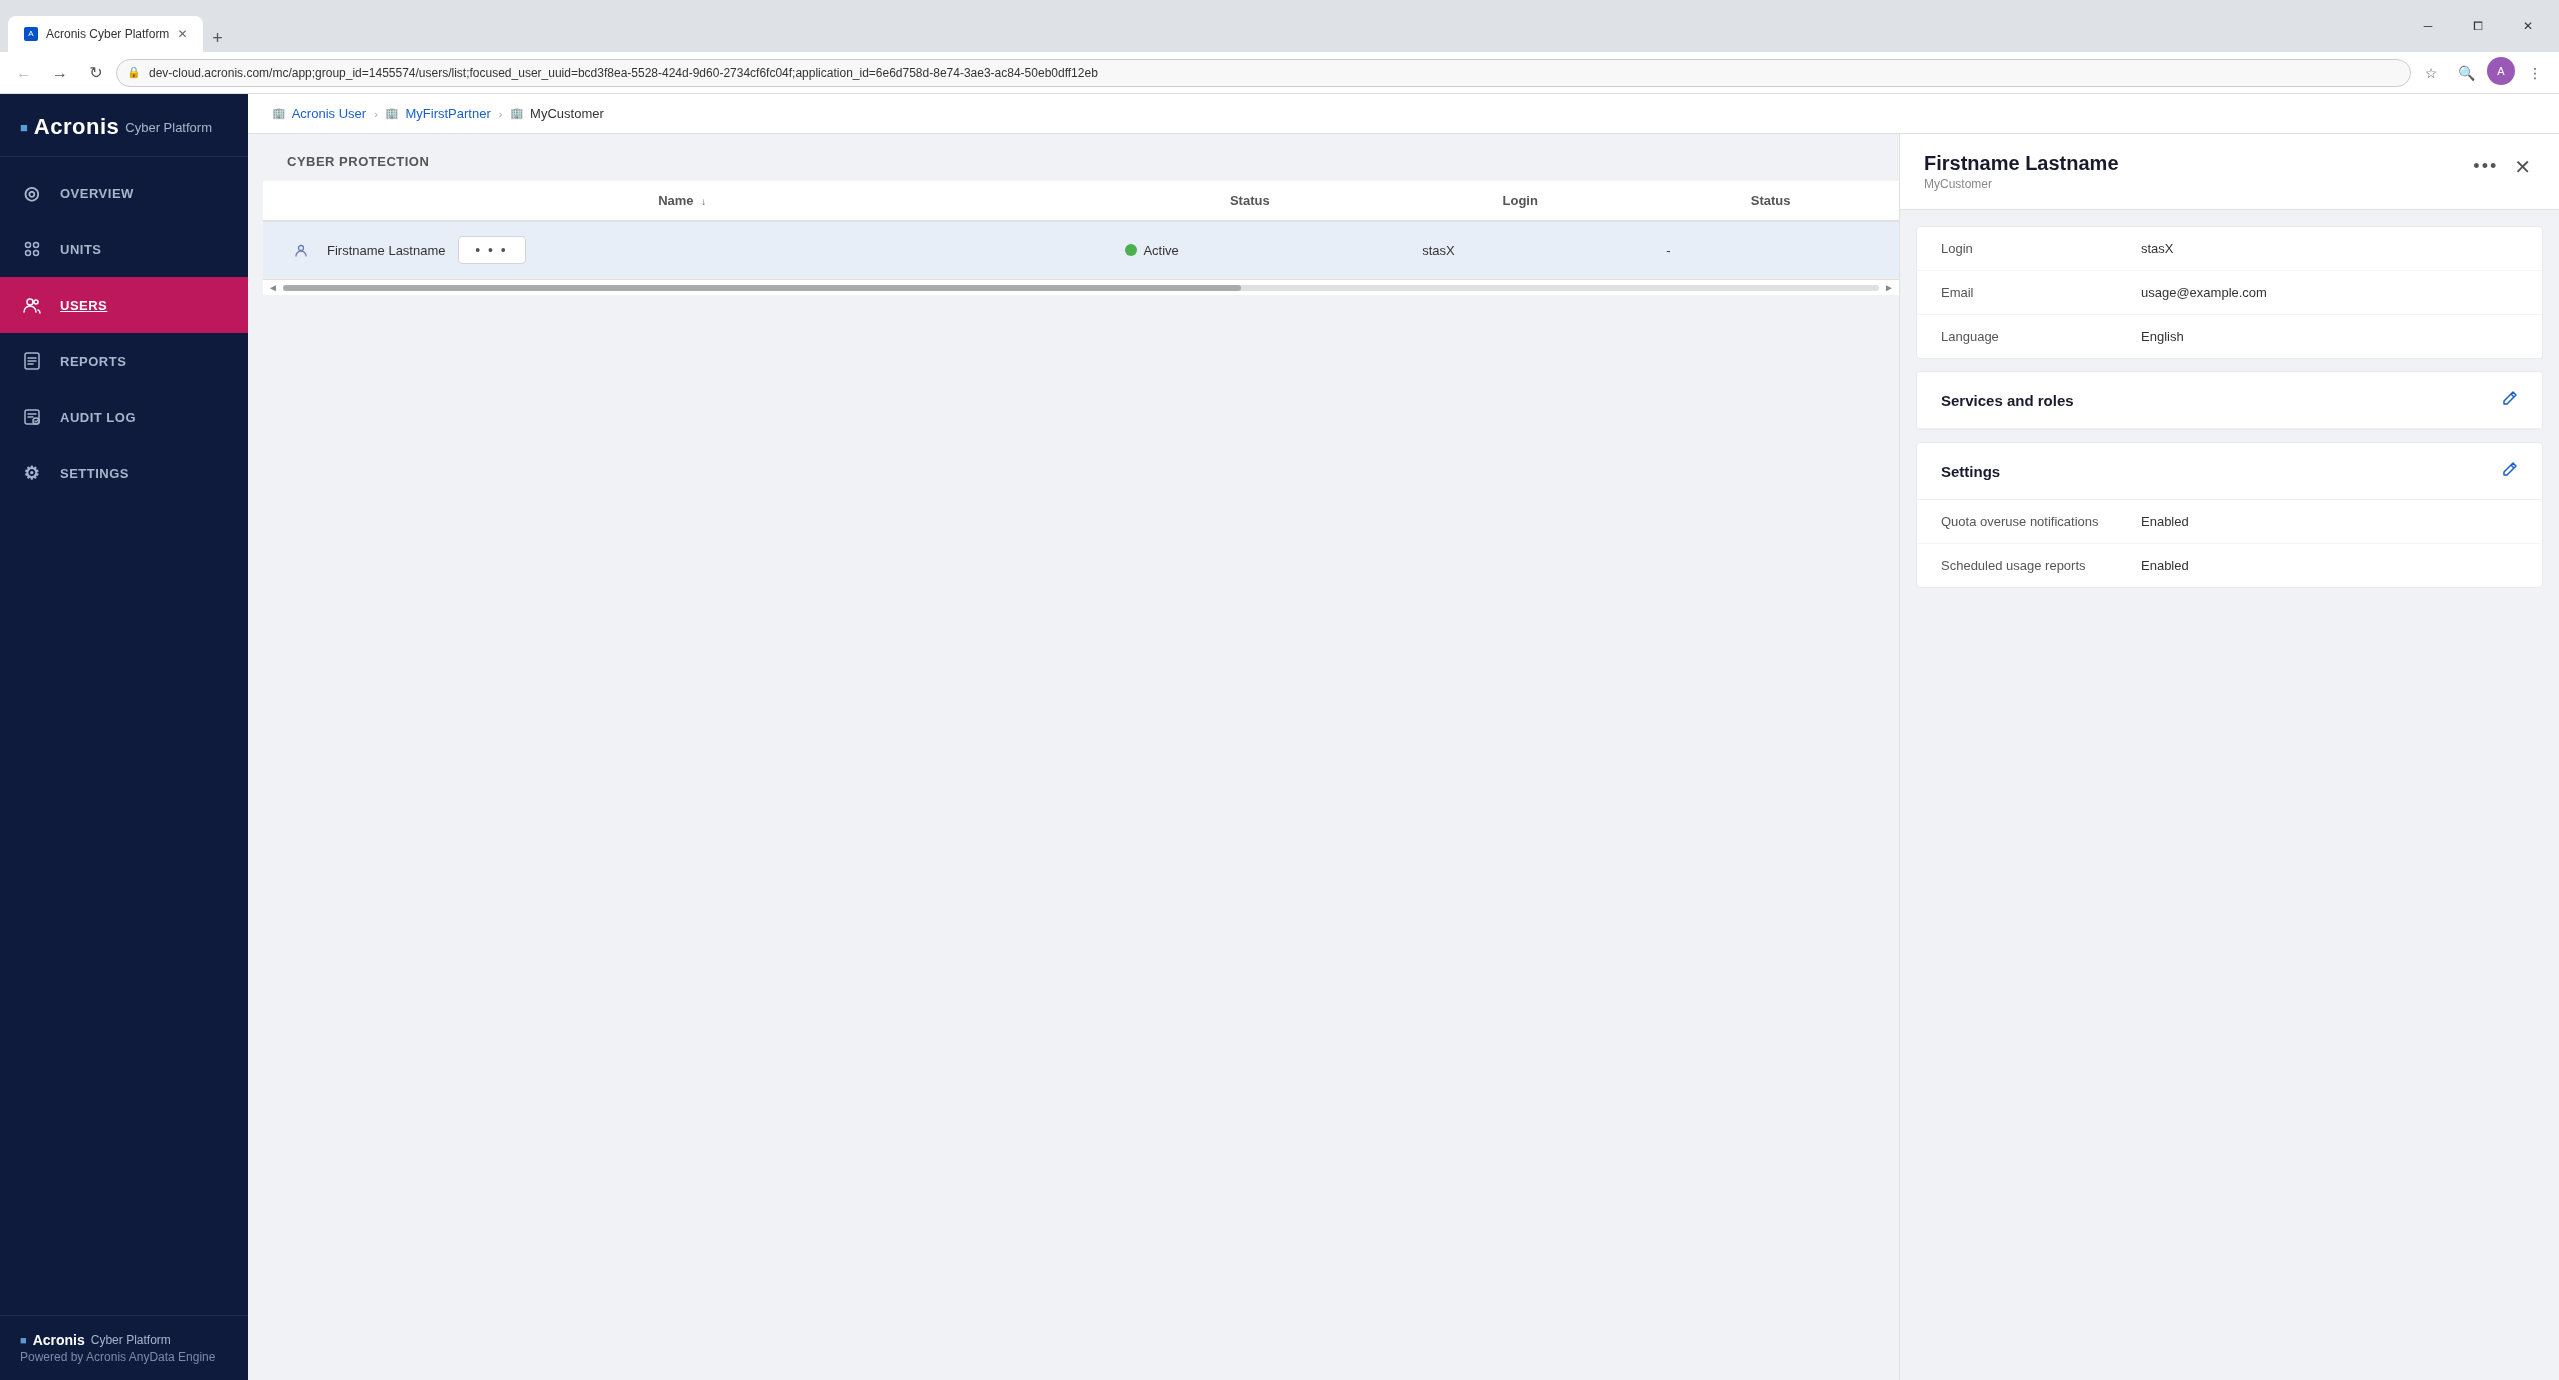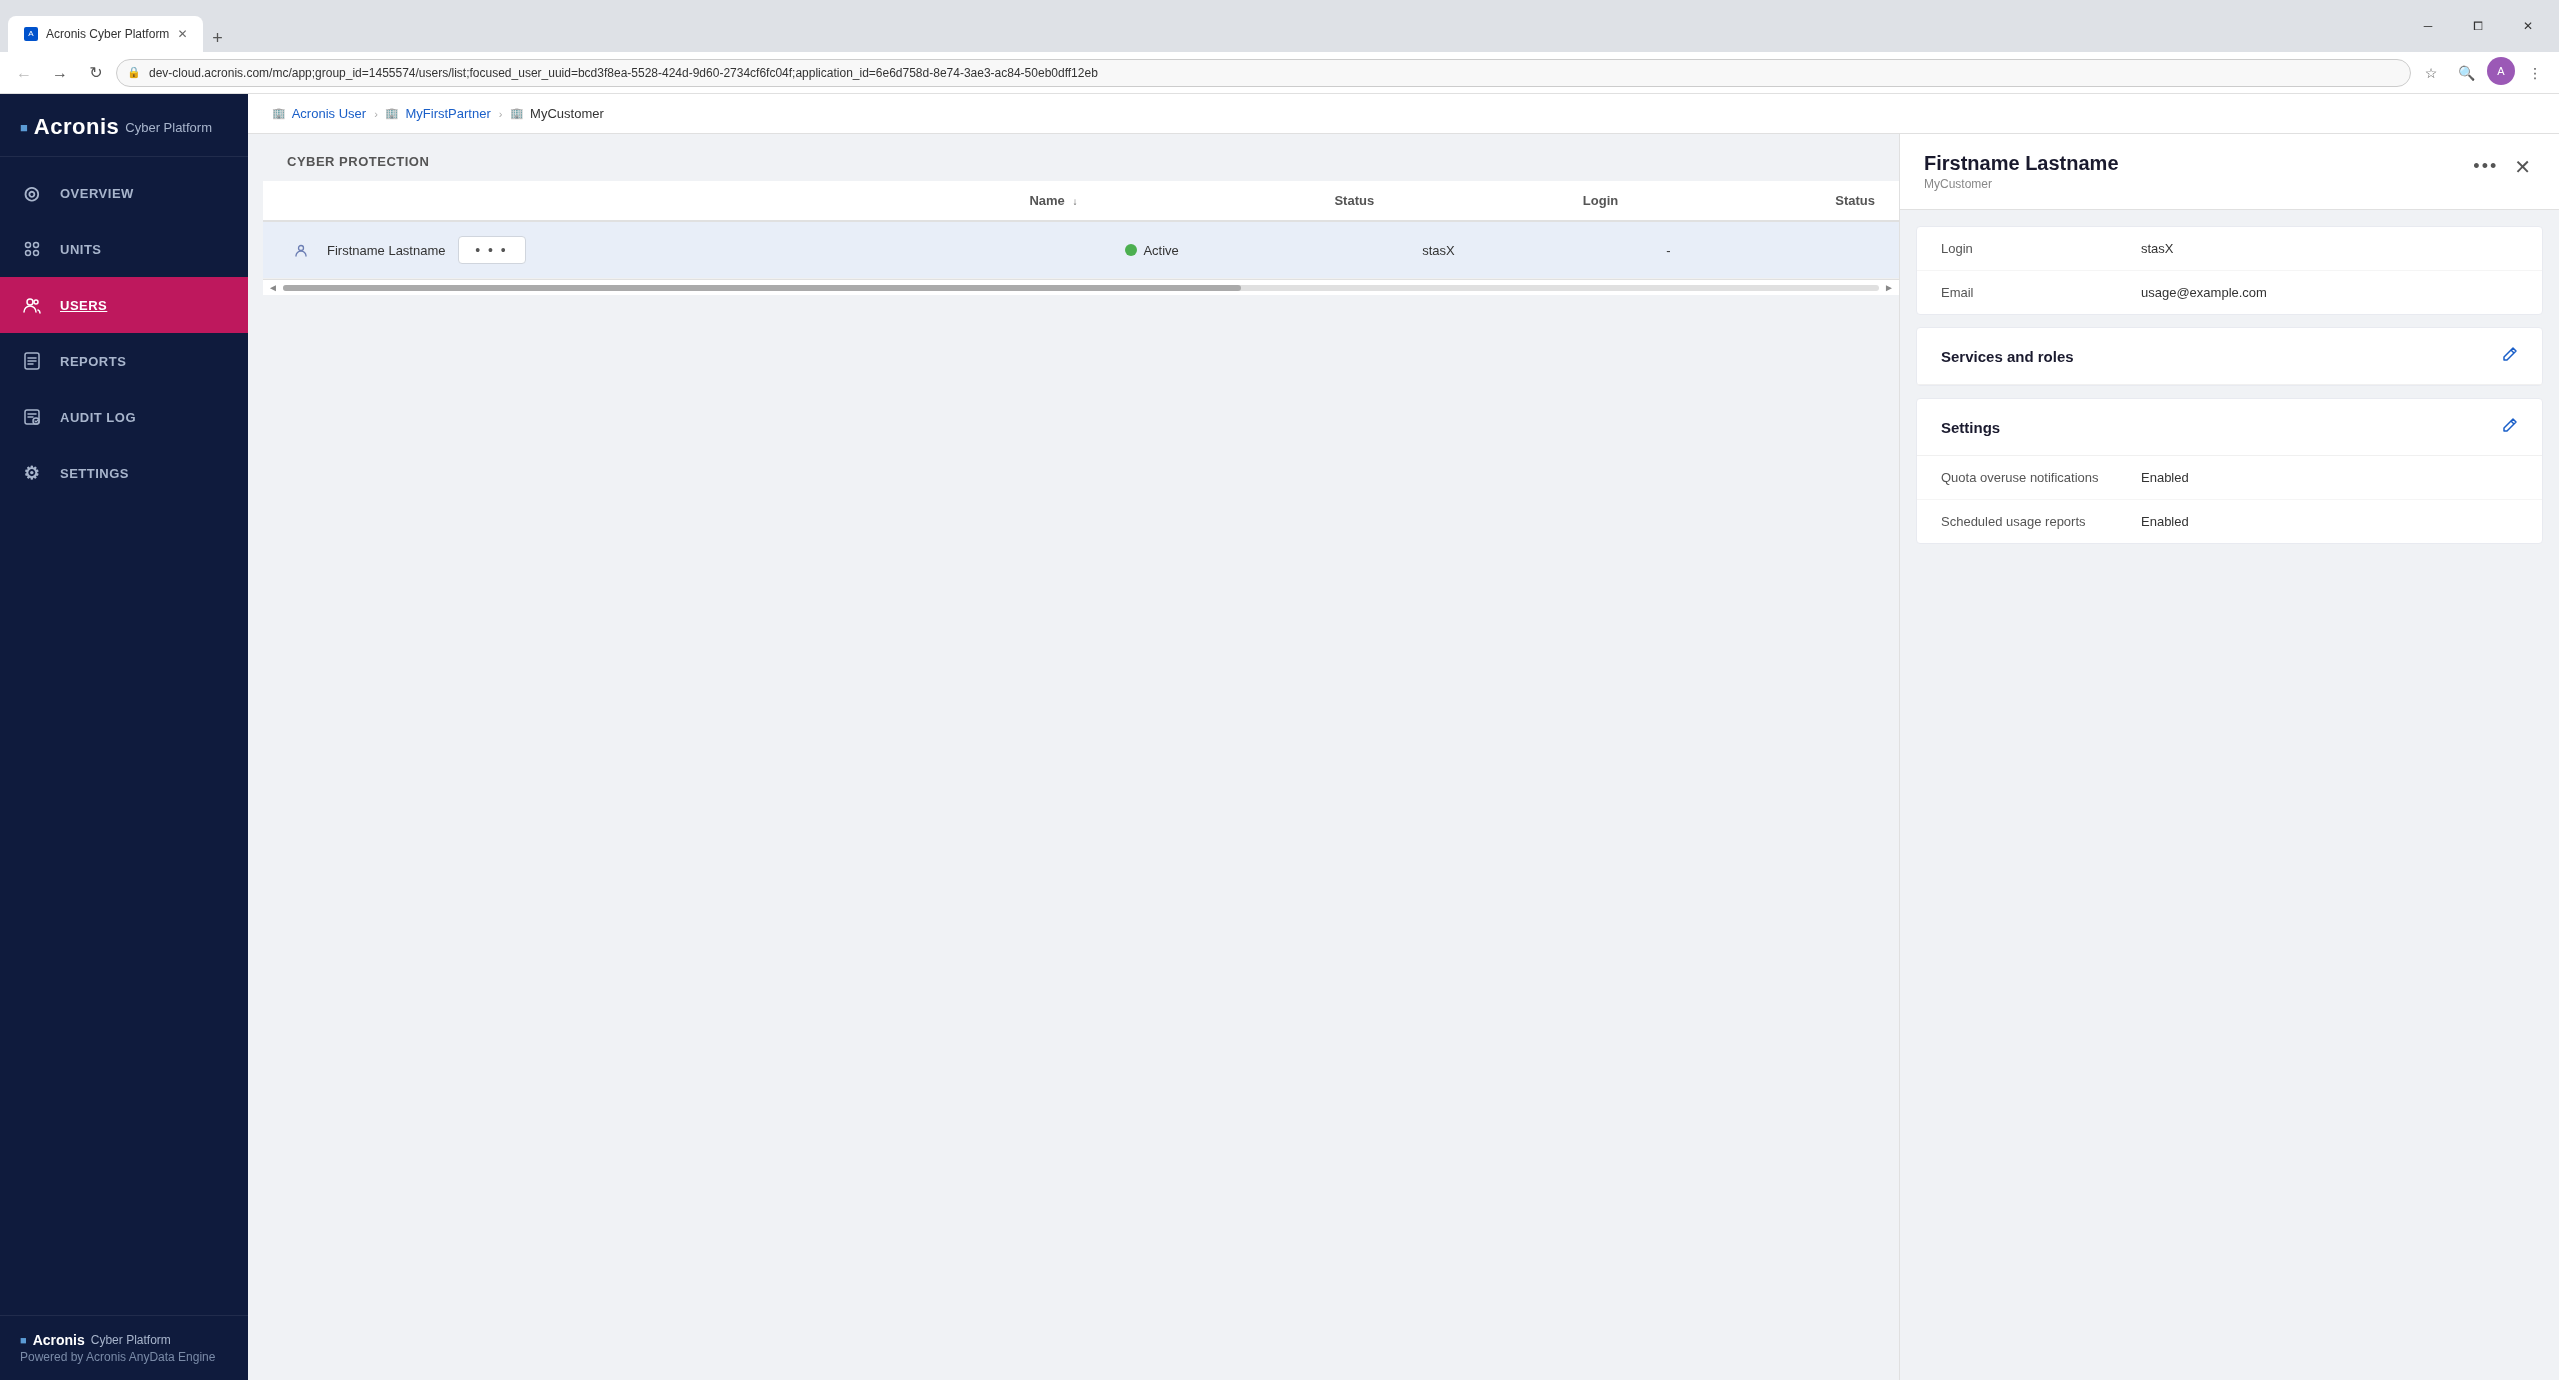--- a/index.html
+++ b/index.html
@@ -267,21 +267,21 @@
     .data-table {
       background: #fff;
       width: 100%;
       border-collapse: collapse;
     }
     .data-table thead tr {
       border-bottom: 2px solid #e0e0e0;
     }
     .data-table th {
       padding: 12px 24px;
-      text-align: right;
+      text-align: center;
       font-size: 13px;
       font-weight: 600;
       color: #555;
       white-space: nowrap;
     }
     .data-table th.sortable {
       cursor: pointer;
     }
     .sort-icon {
       font-size: 10px;
@@ -678,20 +678,24 @@
 
           <div class="panel-section">
             <div class="section-row">
               <span class="row-label">Login</span>
               <span class="row-value">stasX</span>
             </div>
             <div class="section-row">
               <span class="row-label">Email</span>
               <span class="row-value">usage@example.com</span>
             </div>
+            <div class="section-row">
+              <span class="row-label">Language</span>
+              <span class="row-value">English</span>
+            </div>
           </div>
 
           <div class="panel-section">
             <div class="section-header">
               <span class="section-title">Services and roles</span>
               <button class="section-edit-btn">
                 <svg width="16" height="16" viewBox="0 0 16 16" fill="none">
                   <path d="M11 2l3 3-9 9H2v-3l9-9z" stroke="#1a5fc8" stroke-width="1.5" stroke-linejoin="round"></path>
                   <path d="M9 4l3 3" stroke="#1a5fc8" stroke-width="1.5"></path>
                 </svg>

